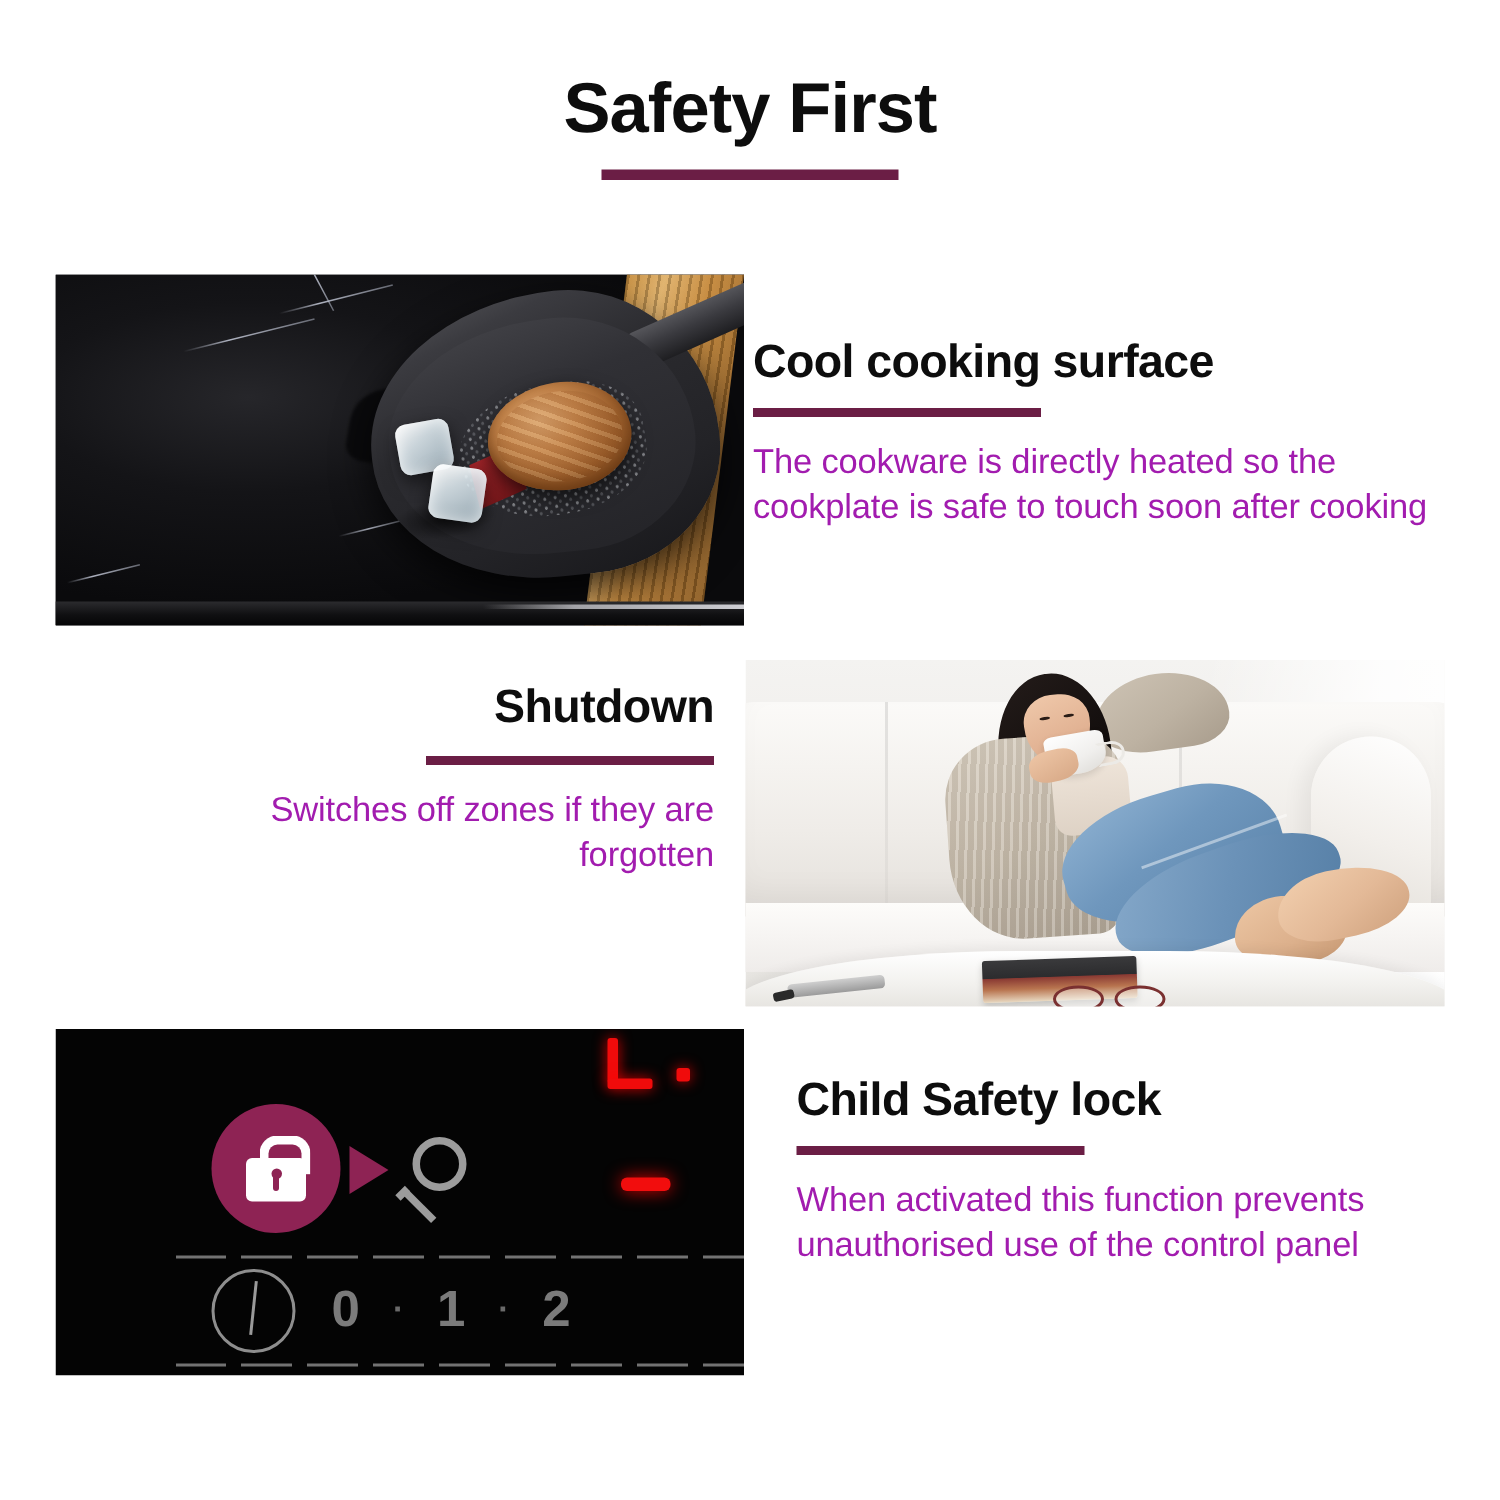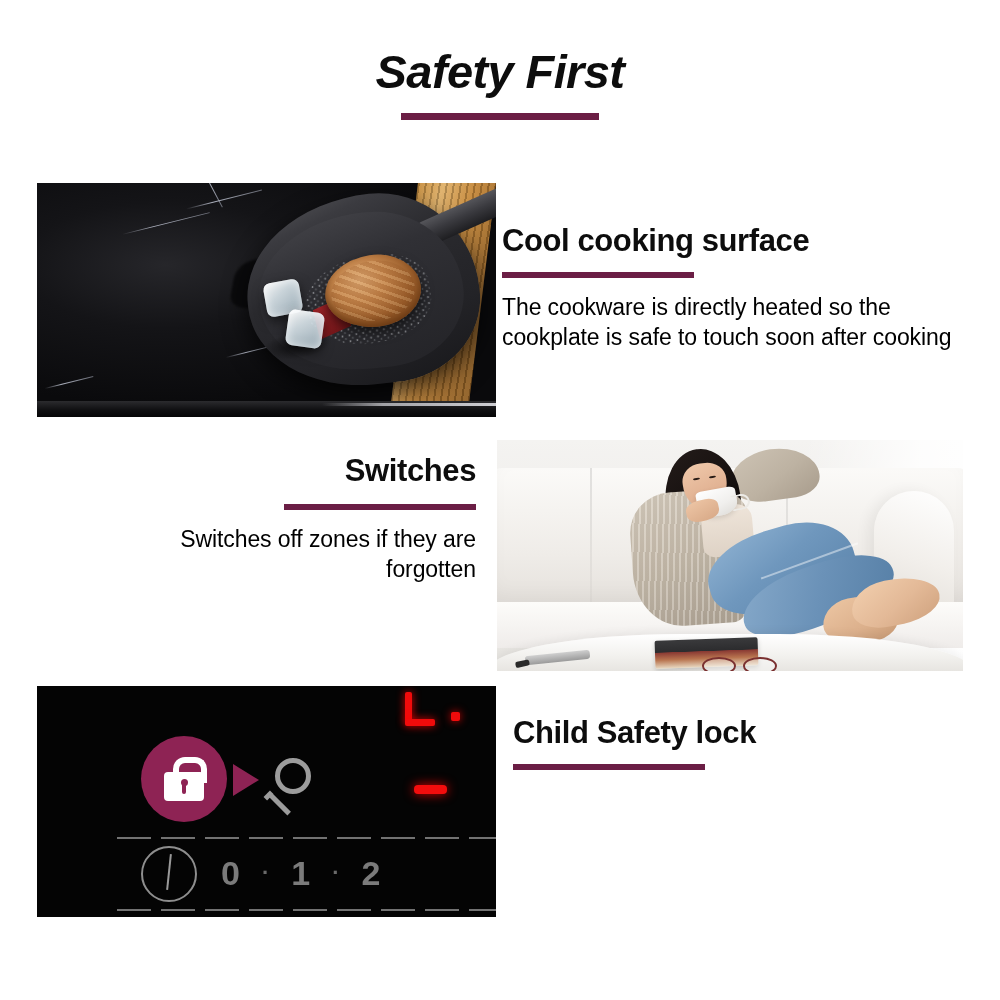--- a/index.html
+++ b/index.html
@@ -16,21 +16,20 @@
     position: relative;
   }
 
   
   .page-title-wrap {
     position: absolute;
     left: 0;
     top: 44px;
     width: 1000px;
     text-align: center;
-    font-style: italic;
   }
   .page-title {
     font-size: 47px;
     font-weight: bold;
     letter-spacing: -0.6px;
     line-height: 56px;
     color: #0d0d0d;
     margin: 0;
   }
   .title-rule {
@@ -54,35 +53,35 @@
     font-size: 31px;
     font-weight: bold;
     line-height: 38px;
     letter-spacing: -0.4px;
     color: #0d0d0d;
     margin: 0;
   }
   .body-text {
     font-size: 23px;
     line-height: 30px;
-    color: #000000;
+    color: #a21caf;
     margin: 0;
     letter-spacing: -0.1px;
   }
 
   
   #block1-text { left: 502px; top: 222px; width: 466px; }
   #block1-text .sub-rule { margin: 12px 0 14px 0; }
 
   
   #block2-text { left: 178px; top: 452px; width: 298px; text-align: right; }
   #block2-text .sub-rule { margin: 14px 0 14px auto; }
 
   
-  #block3-text { left: 513px; top: 714px; width: 466px; }
+  #block3-text { left: 531px; top: 714px; width: 466px; }
   #block3-text .sub-rule { margin: 12px 0 14px 0; }
 
   
   .photo {
     position: absolute;
     overflow: hidden;
   }
   #photo-cooktop { left: 37px;  top: 183px; width: 459px; height: 234px; }
   #photo-relax   { left: 497px; top: 440px; width: 466px; height: 231px; }
   #photo-panel   { left: 37px;  top: 686px; width: 459px; height: 231px; }
@@ -478,21 +477,21 @@
   <div class="cooktop-front-edge"></div>
 </div>
 
 <div class="block" id="block1-text">
   <h2 class="heading">Cool cooking surface</h2>
   <div class="sub-rule"></div>
   <p class="body-text">The cookware is directly heated so the cookplate is safe to touch soon after cooking</p>
 </div>
 
 <div class="block" id="block2-text">
-  <h2 class="heading">Switches</h2>
+  <h2 class="heading">Shutdown</h2>
   <div class="sub-rule"></div>
   <p class="body-text">Switches off zones if they are forgotten</p>
 </div>
 
 <div class="photo" id="photo-relax">
   <div class="room-bg"></div>
   <div class="wall-light"></div>
   <div class="sofa-back"></div>
   <div class="sofa-cushion-seam" style="left:20%"></div>
   <div class="sofa-cushion-seam" style="left:62%"></div>
@@ -557,13 +556,14 @@
       <span class="dot">·</span>
       <span>2</span>
     </div>
     <div class="strip-ticks bottom"></div>
   </div>
 </div>
 
 <div class="block" id="block3-text">
   <h2 class="heading">Child Safety lock</h2>
   <div class="sub-rule"></div>
+  <p class="body-text">When activated this function prevents unauthorised use of the control panel</p>
 </div>
 
 </body></html>

